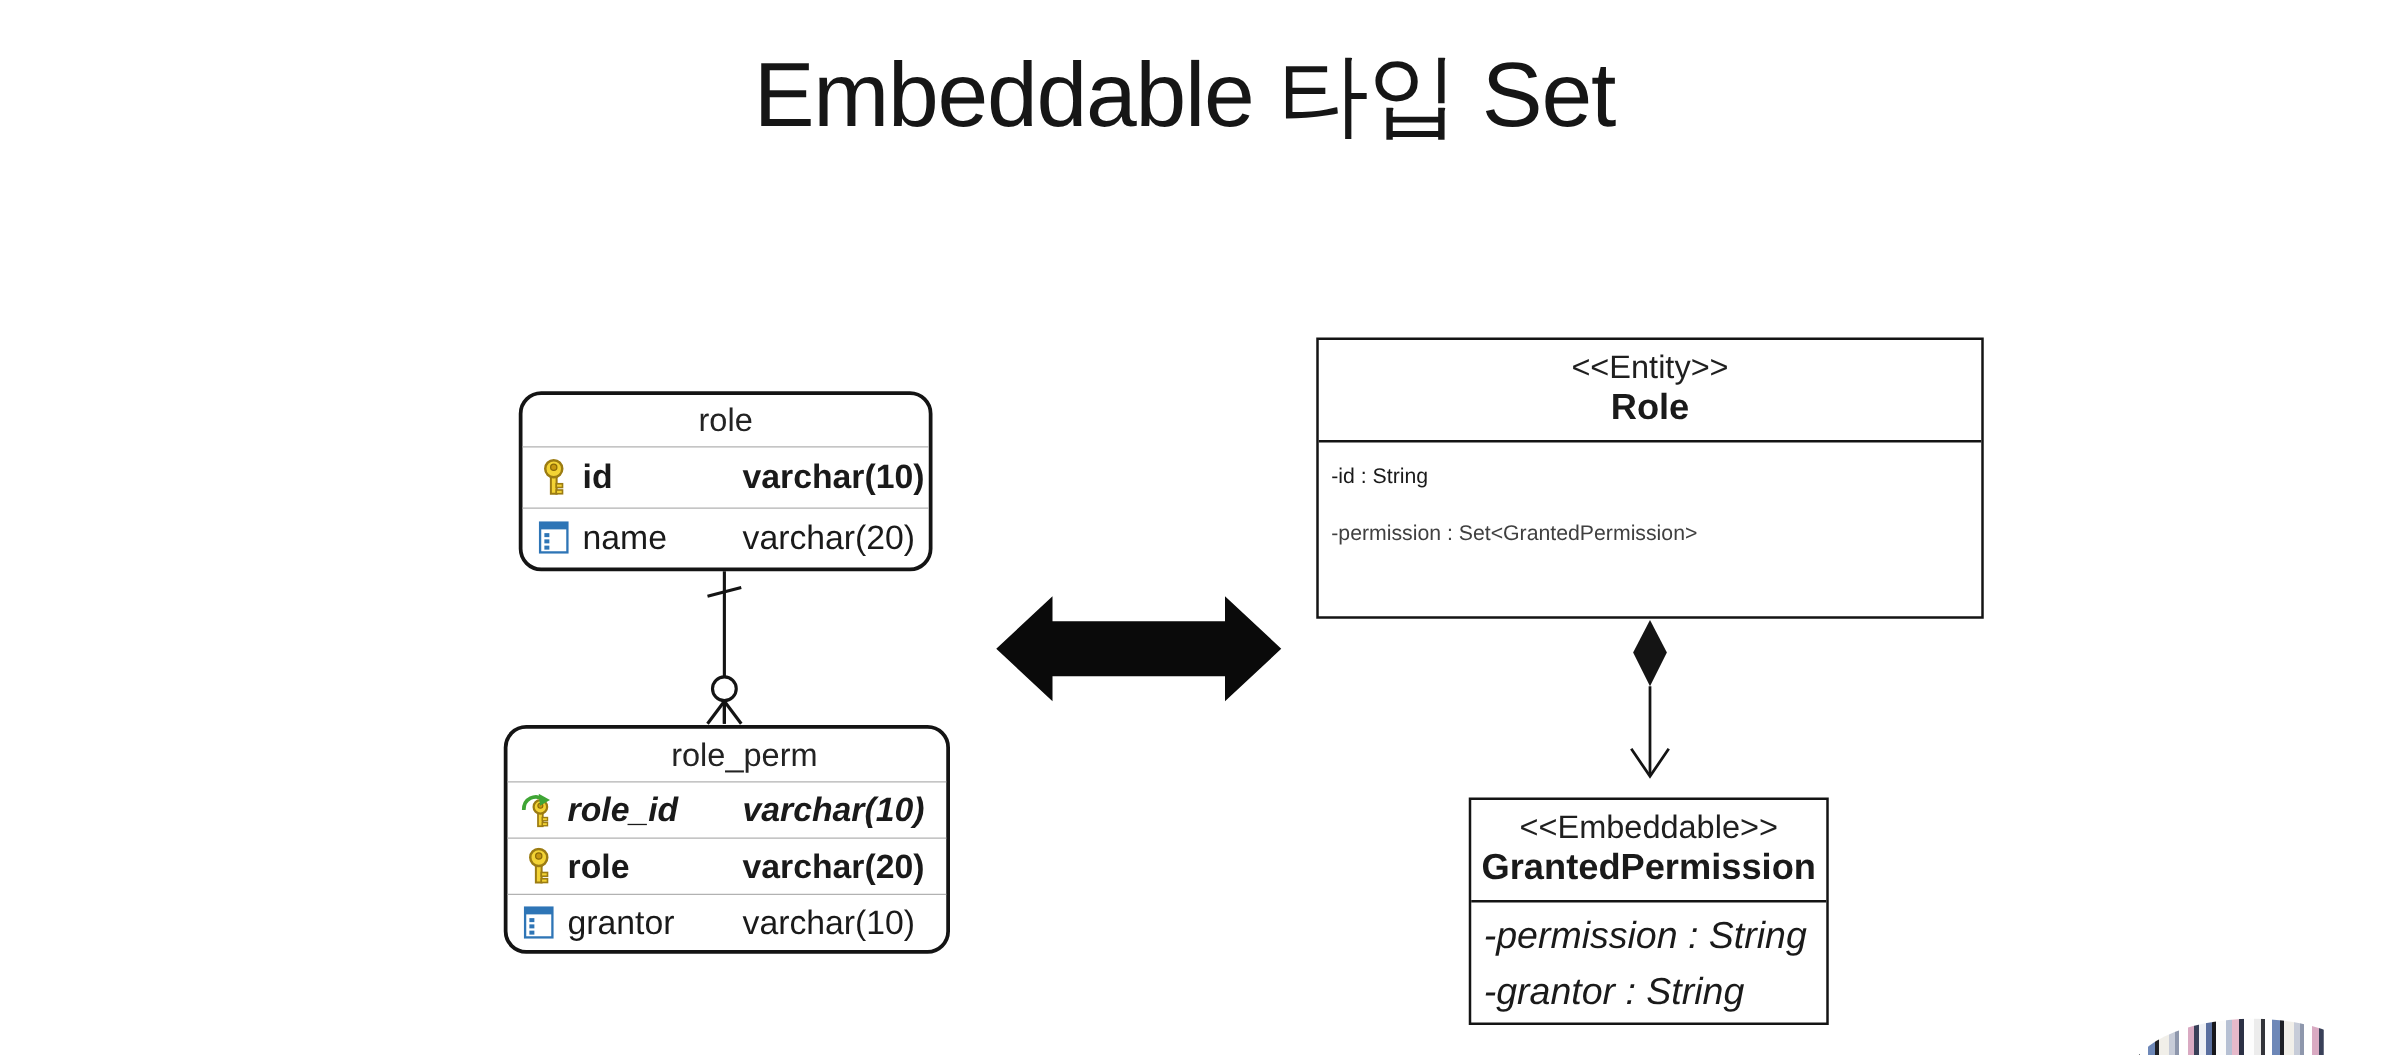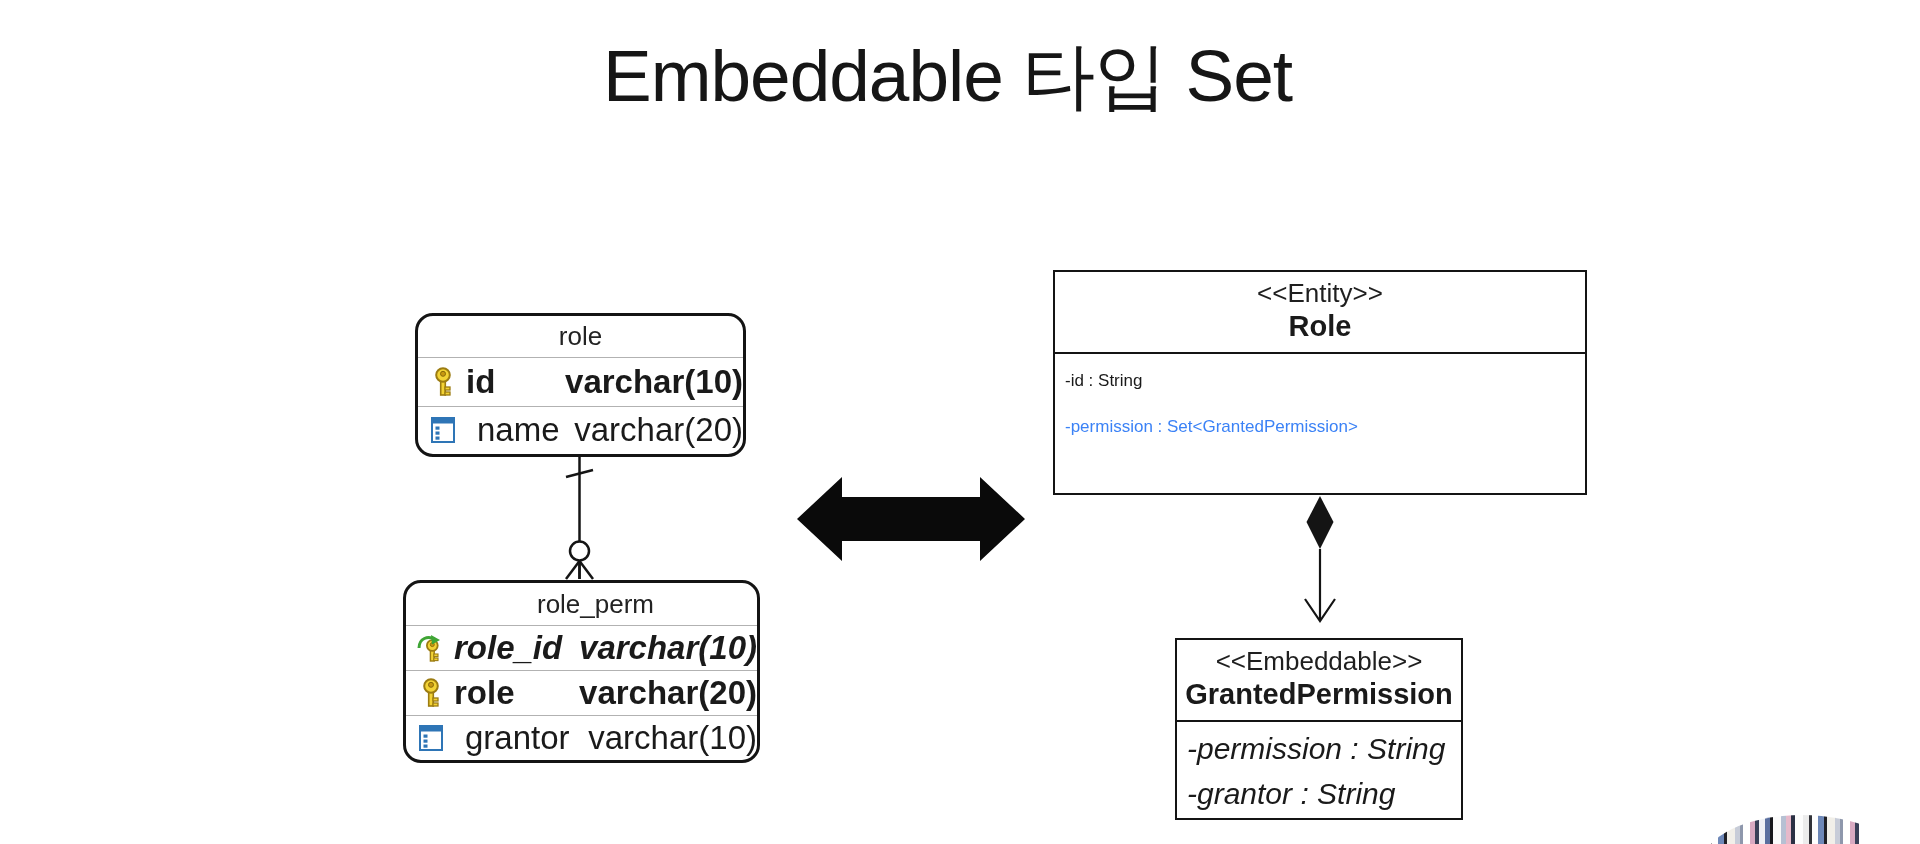--- a/index.html
+++ b/index.html
@@ -25,23 +25,23 @@
   #er-role      { left:415px; top:313px; width:331px; height:144px; }
   #er-role-perm { left:403px; top:580px; width:357px; height:183px; }
   .er-title {
     flex:none; display:flex; align-items:center; justify-content:center;
     font-size:26px; color:#232323; border-bottom:1.5px solid #b2b2b2;
   }
   #er-role .er-title { height:41px; }
   #er-role-perm .er-title { height:42px;padding-left:28px; }
   .er-row {
     flex:1; display:flex; align-items:center; padding-left:11px;
-    border-bottom:1.5px solid #b2b2b2; font-size:33px; white-space:nowrap;
-  }
-  .er-row:last-child { border-bottom:none;gap:11px; }
+    border-bottom:1.5px solid #b2b2b2; font-size:27px; white-space:nowrap;
+  }
+  .er-row:last-child { border-bottom:none; }
   .er-icon { flex:none; width:28px; height:30px; margin-right:9px;
              display:flex; align-items:center; justify-content:center; }
   #er-role .er-name { width:128px; }
   #er-role-perm .er-name { width:140px; }
   .row-pk { font-weight:700; }
   .row-fk { font-weight:700; font-style:italic; }
 
   
   .uml-class {
     position:absolute; box-sizing:border-box; background:#fff;
@@ -50,21 +50,21 @@
   #uml-role { left:1053px; top:270px; width:534px; height:225px; }
   #uml-gp   { left:1175px; top:638px; width:288px; height:182px; }
   .uml-head { border-bottom:2.5px solid #141414; text-align:center; padding-top:6px; }
   #uml-role .uml-head { height:74px; }
   #uml-gp   .uml-head { height:74px; }
   .uml-stereo { font-size:26px; color:#1f1f1f; }
   .uml-name   { font-size:29px; font-weight:700; margin-top:1px; }
   .uml-attrs  { padding:4px 10px 0 10px; }
   #uml-role .uml-attr { font-size:17px; line-height:46px; white-space:nowrap; }
   #uml-gp   .uml-attr { font-size:30px; line-height:45px; white-space:nowrap;font-style:italic; }
-  .uml-attr.hl { color:#3b82f6; }
+  .uml-attr.hl { color:#404040; }
 
   
   #connectors { position:absolute; left:0; top:0; pointer-events:none; }
 
   
   #logo {
     position:absolute; left:1703px; top:815px; width:198px; height:96px;
     border-radius:50%;
     background:repeating-linear-gradient(90deg,
       #ececec 0px 6px,   #33343a 6px 9px,   #ffffff 9px 15px,

